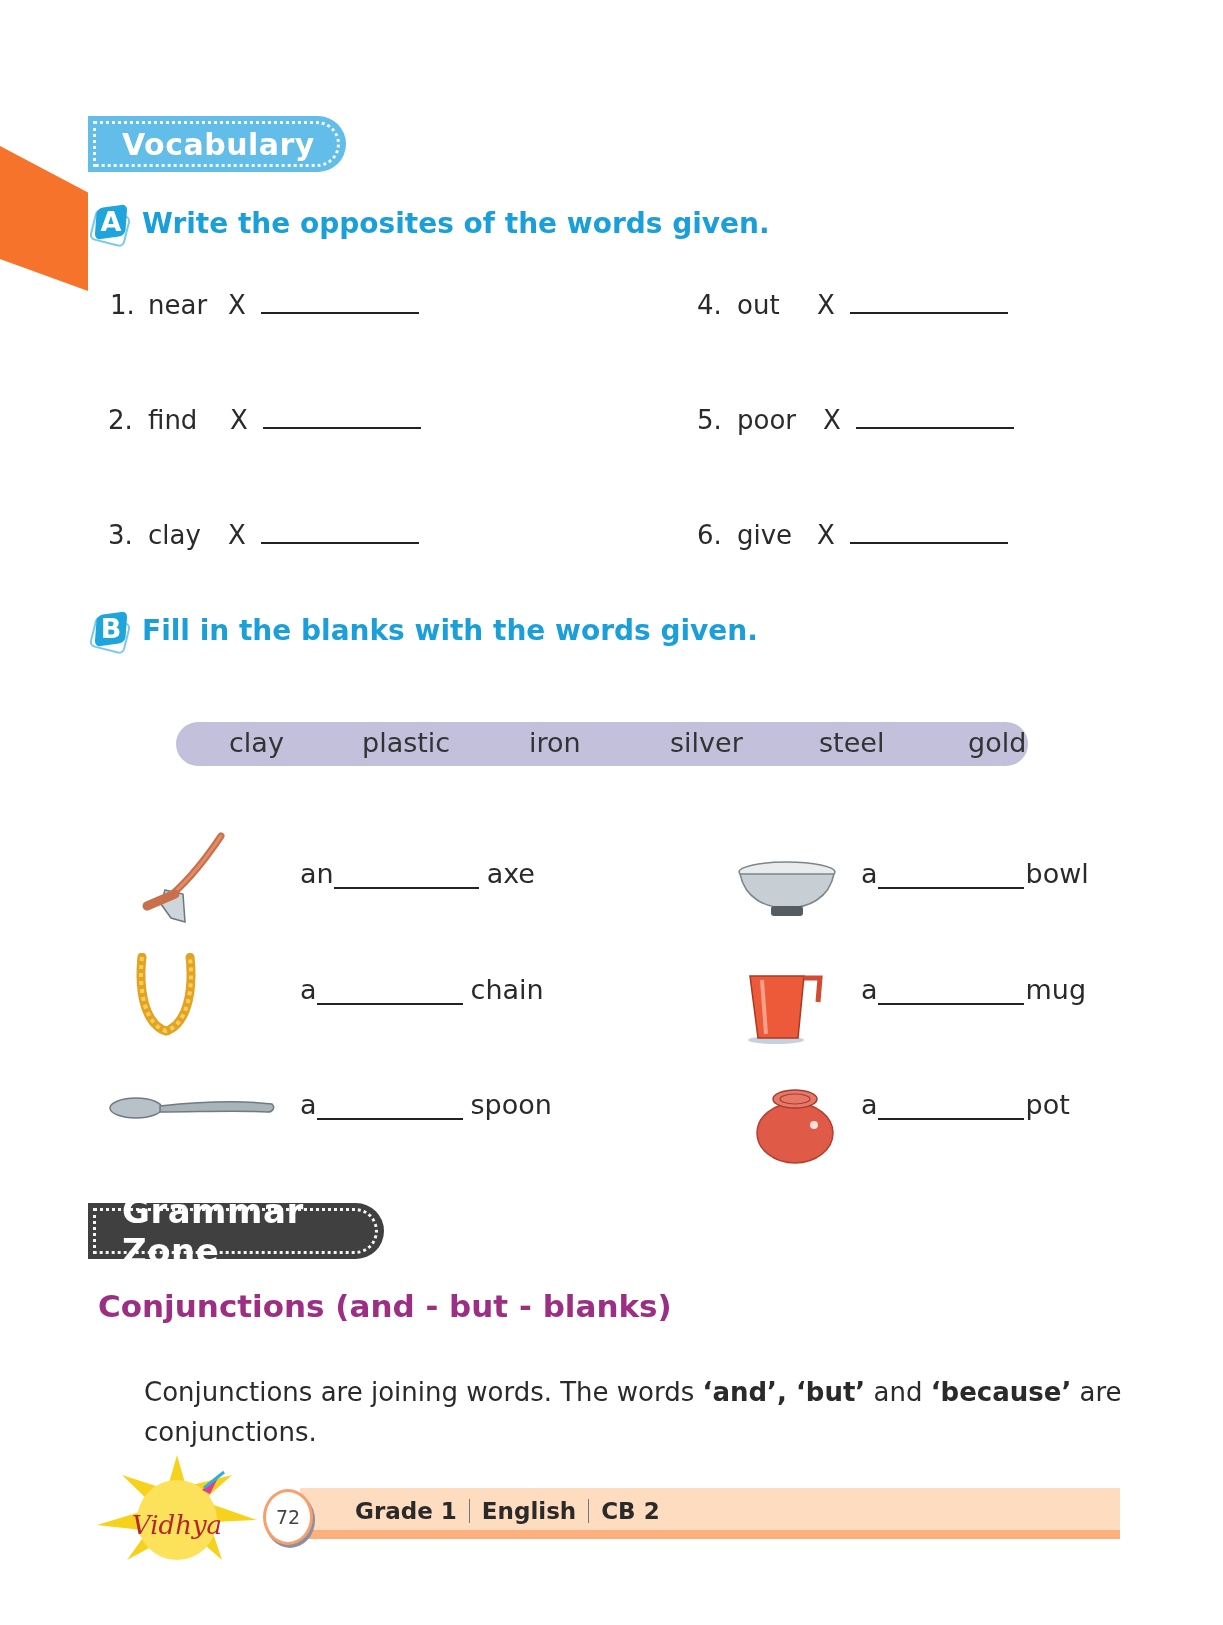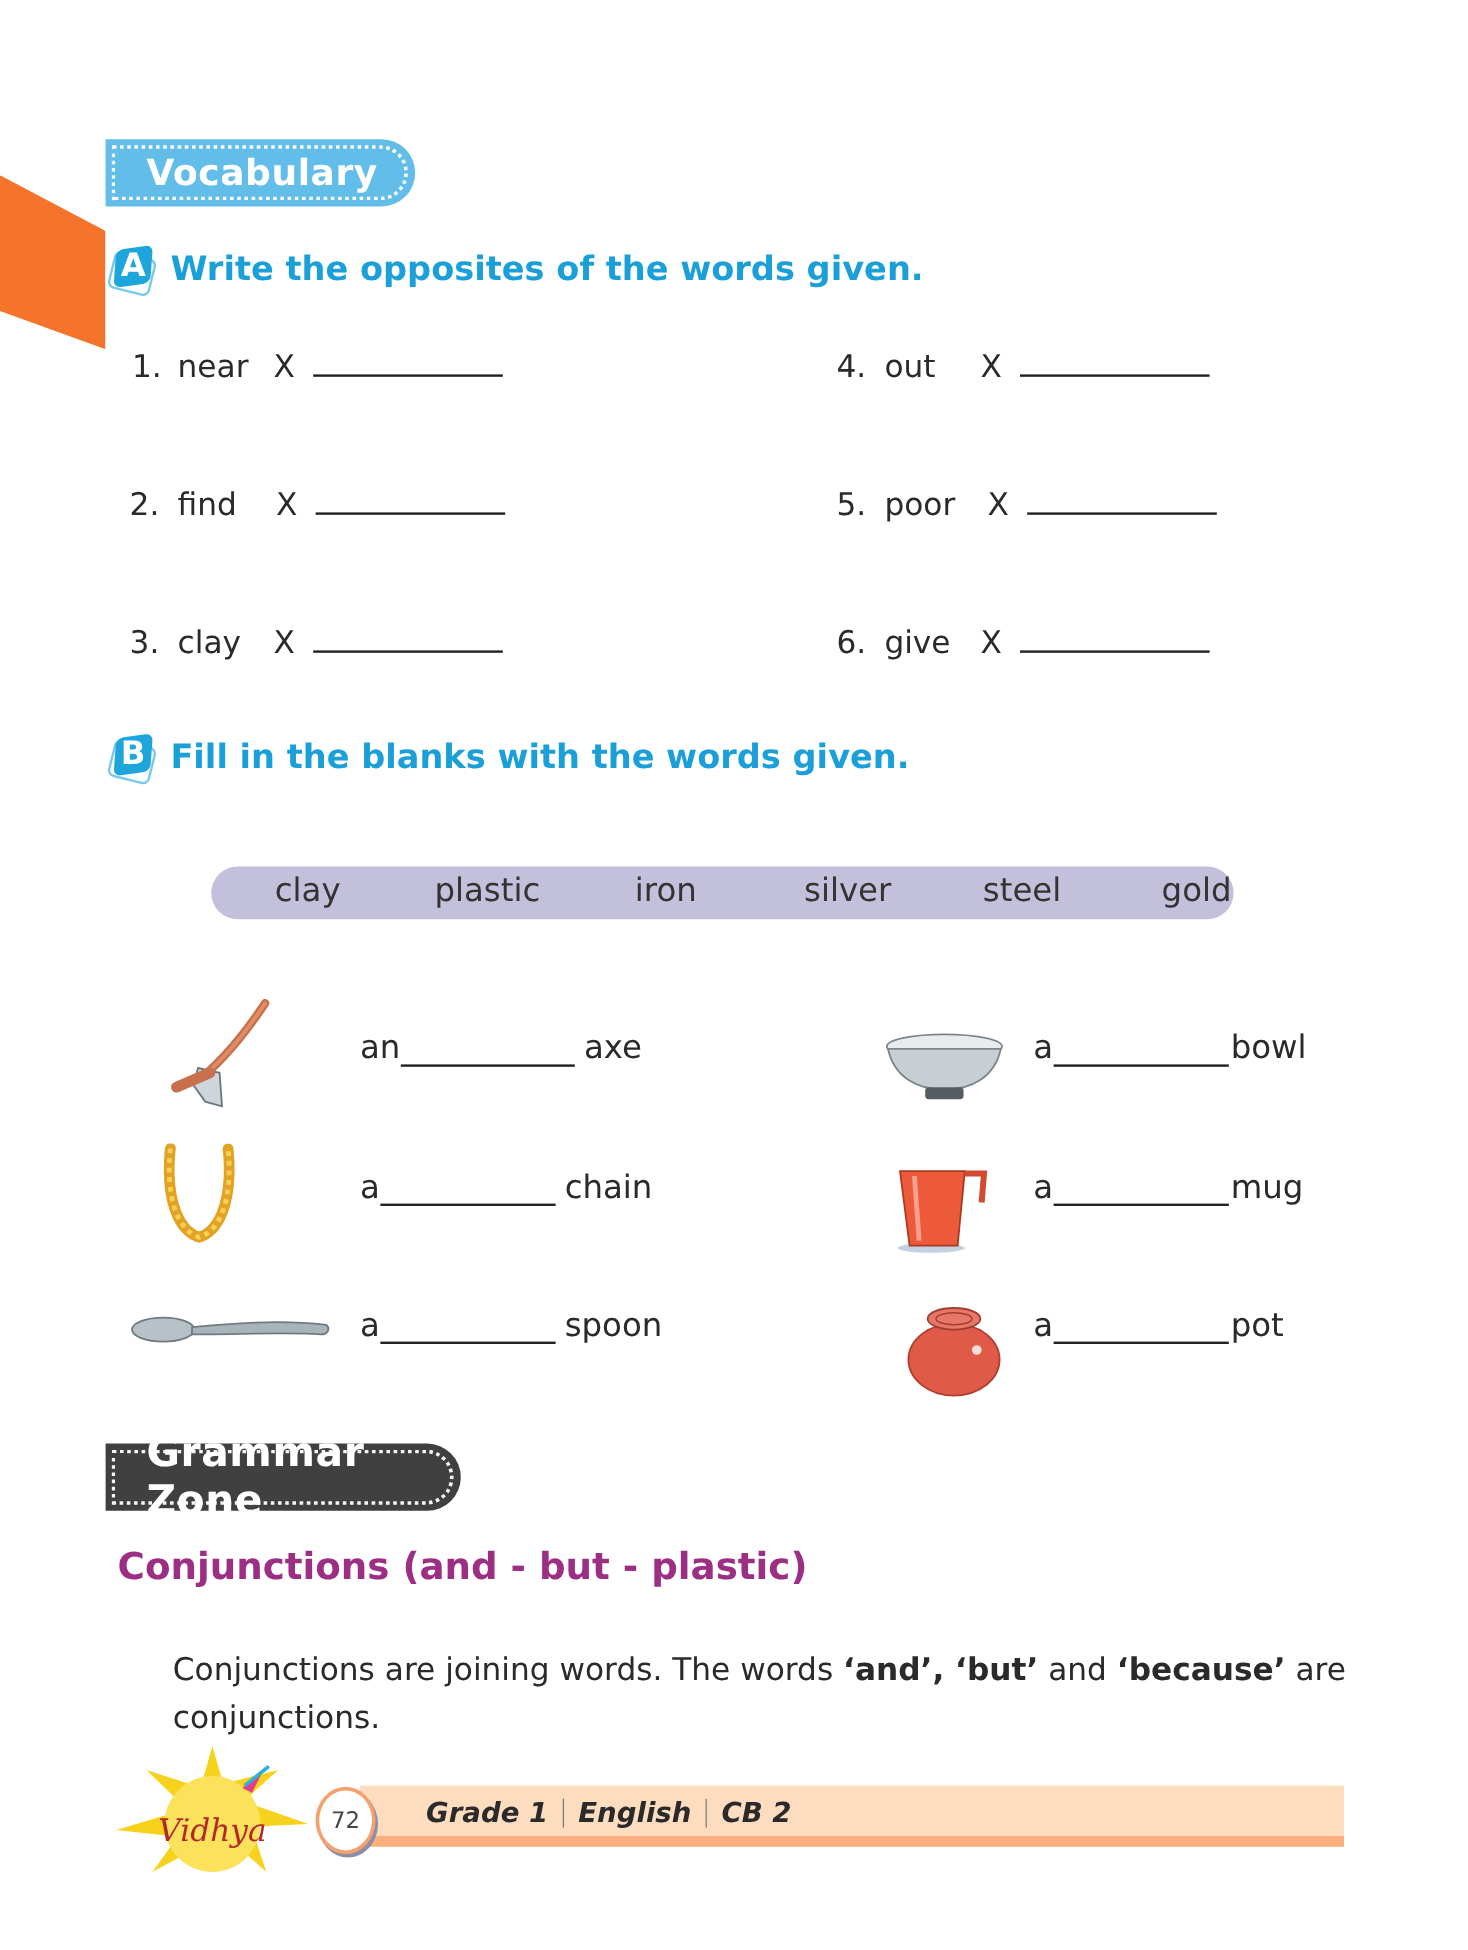--- a/index.html
+++ b/index.html
@@ -49,21 +49,21 @@
   .para { left: 144px; top: 1360px; width: 1020px; font-size: 26px; line-height: 40px; color: #2a2a2a; margin-top: 12px; }
   .para b { font-weight: bold; }
 
   
   .foot-band { left: 300px; top: 1488px; width: 820px; height: 50px; background: #fddcc0; }
   .foot-line { left: 300px; top: 1530px; width: 820px; height: 9px; background: #fdb07e; }
   .foot-num { left: 263px; top: 1489px; width: 50px; height: 56px; border-radius: 50%;
               background: #fff; border: 3px solid #f6a06e; box-sizing: border-box;
               display: flex; align-items: center; justify-content: center; font-size: 19px; color: #444;
               box-shadow: 2px 3px 0 #8b8ea6; }
-  .foot-text { left: 355px; top: 1498px; font-size: 23px; font-weight: bold; color: #2a2a2a; display: flex; align-items: center; font-style: italic; }
+  .foot-text { left: 355px; top: 1498px; font-size: 23px; font-weight: bold; color: #2a2a2a; display: flex; align-items: center; }
   .foot-text .sep { display: inline-block; width: 1px; height: 24px; background: #777; margin: 0 12px; }
   .logo { left: 92px; top: 1450px; width: 170px; height: 115px; }
 </style>
 </head>
 <body>
 
 <div class="abs side-tab"></div>
 
 <div class="abs badge badge-vocab">
   <span>Vocabulary</span>
@@ -198,21 +198,21 @@
 <div class="abs fill" style="left:861px; top:1089px;">
   <span>a</span>
   <span class="blank" style="width:146px; margin-right:2px;"></span>
   <span>pot</span>
 </div>
 
 <div class="abs badge badge-grammar">
   <span>Grammar Zone</span>
 </div>
 
-<div class="abs conj-title">Conjunctions (and - but - plastic)</div>
+<div class="abs conj-title">Conjunctions (and - but - blanks)</div>
 
 <div class="abs para">
   <span>Conjunctions are joining words. The words </span><b>‘and’, ‘but’</b><span> and </span><b>‘because’</b><span> are conjunctions.</span>
 </div>
 
 <div class="abs foot-band"></div>
 <div class="abs foot-line"></div>
 <svg class="abs logo" viewBox="0 0 170 115">
   <g fill="#f7d21c">
     <polygon points="85,5 95,40 75,40"></polygon>

